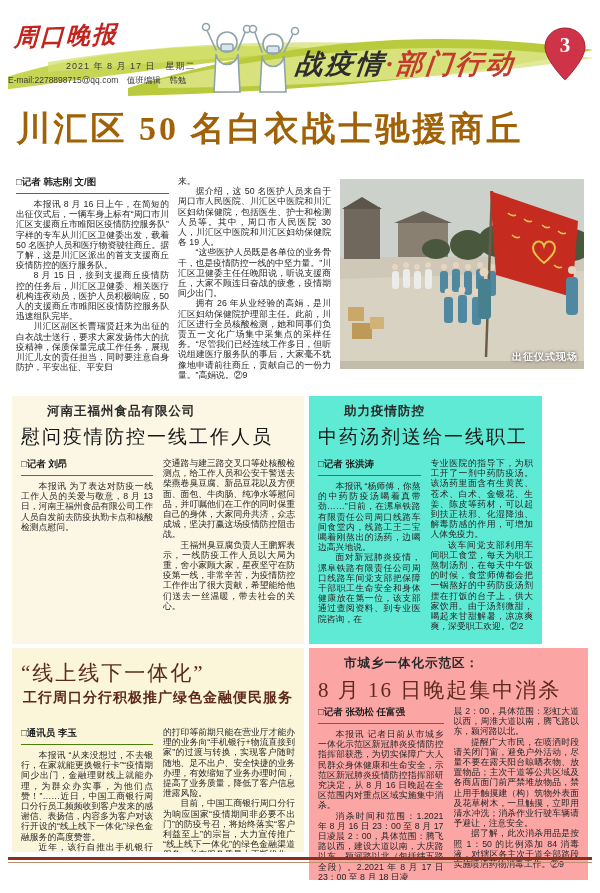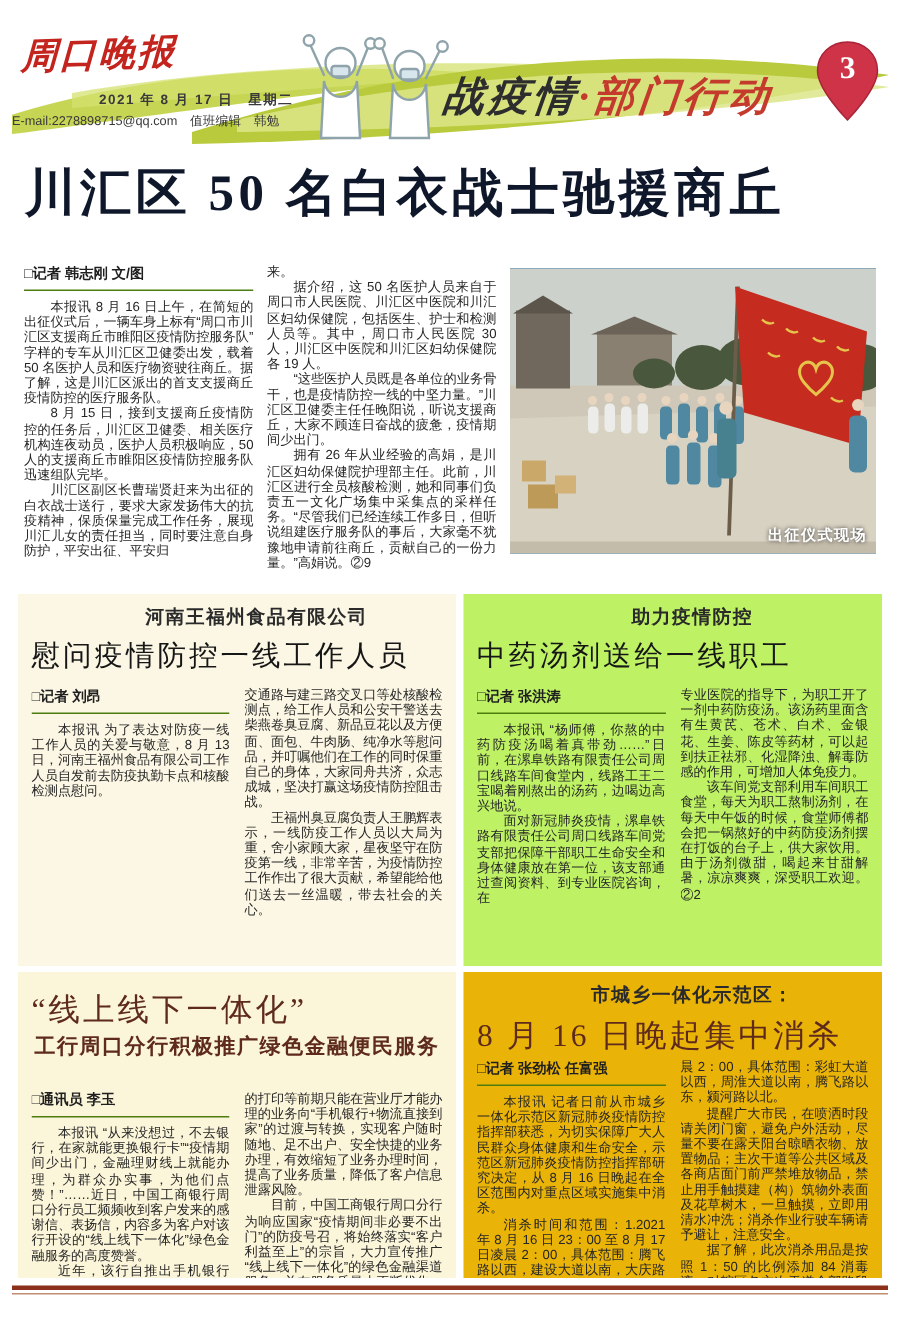--- a/index.html
+++ b/index.html
@@ -5,57 +5,57 @@
   * { margin:0; padding:0; box-sizing:border-box; }
   body { background:#ffffff; font-family:"Liberation Sans", sans-serif; }
   .page { position:relative; width:600px; height:893px; margin:0 auto; background:#fff; overflow:hidden; }
 
   
   .masthead { position:absolute; left:8px; top:20px; width:584px; height:78px; }
   .swoosh { position:absolute; left:0; top:0; width:584px; height:78px; }
   .logo { position:absolute; left:6px; top:0px; font-family:"Liberation Serif", serif;
           font-size:24px; font-weight:bold; font-style:italic; color:#c3241e;
           letter-spacing:2px; transform:rotate(-2deg) skewX(-4deg); }
-  .dateline { position:absolute; left:58px; top:40px; font-size:9px; color:#3a3a3a; letter-spacing:1px;font-weight:bold; }
+  .dateline { position:absolute; left:58px; top:40px; font-size:9px; color:#3a3a3a; letter-spacing:1px; }
   .emailline { position:absolute; left:0px; top:55px; font-size:8.5px; color:#3a3a3a; }
   .mascots { position:absolute; left:190px; top:0px; }
   .banner { position:absolute; left:288px; top:26px; font-family:"Liberation Serif", serif;
             font-size:27px; font-weight:bold; font-style:italic; letter-spacing:3px; white-space:nowrap;
             transform:skewX(-6deg); }
   .banner .b1 { color:#2d2d2d; }
   .banner .b2 { color:#c43a2d; }
   .pagepin { position:absolute; right:6px; top:6px; width:42px; height:56px; }
   .pagepin .num { position:absolute; left:0; top:7px; width:42px; text-align:center;
                   color:#fff; font-family:"Liberation Serif", serif; font-size:21px; font-weight:bold; }
 
   
   .lead-title { position:absolute; left:0; top:106px; width:540px; text-align:center;
                 font-family:"Liberation Serif", serif; font-size:34px; font-weight:bold;
-                color:#0f172a; letter-spacing:3px; }
+                color:#a16207; letter-spacing:3px; }
   .lead-body { position:absolute; left:16px; top:176px; width:568px; height:214px;
                display:flex; gap:9px; overflow:hidden; }
   .lead-col { width:153px; overflow:hidden; }
   .byline { font-size:9.5px; font-weight:bold; color:#1f1f1f; padding-bottom:4px;
             border-bottom:1px solid #4d7c0f; margin-bottom:5px; white-space:nowrap; }
   .para { font-size:8.8px; line-height:1.16; color:#262626; text-align:justify;
           text-indent:2em; }
   .para.cont { text-indent:0; }
 
   .photo { position:relative; width:244px; height:190px; background:#0c4a6e; overflow:hidden; flex:none; margin-top:3px; }
   .photo-caption { position:absolute; right:6px; bottom:5px; color:#fff; font-size:10px;
                    font-weight:bold; letter-spacing:1px; text-shadow:0 0 3px rgba(0,0,0,.8); }
 
   
   .box { position:absolute; overflow:hidden; padding:7px 9px 6px 9px; }
   .box-mid-left  { left:12px;  top:396px; width:292px; height:248px; background:#fbf7e4; }
-  .box-mid-right { left:309px; top:396px; width:279px; height:248px; background:#bef264; }
+  .box-mid-right { left:309px; top:396px; width:233px; height:248px; background:#5eead4; }
   .box-bot-left  { left:12px;  top:648px; width:292px; height:204px; background:#fbf5da; }
-  .box-bot-right { left:309px; top:648px; width:279px; height:204px; background:#eab308; }
-
-  .kicker { font-size:12.5px; font-weight:bold; color:#2a2a2a; padding-left:26px; letter-spacing:1px;text-align:center; }
+  .box-bot-right { left:309px; top:648px; width:279px; height:232px; background:#fca5a5; }
+
+  .kicker { font-size:12.5px; font-weight:bold; color:#2a2a2a; padding-left:26px; letter-spacing:1px; }
   .art-title { text-align:left; font-size:19px; font-weight:normal; color:#161616;
                letter-spacing:2px; margin:4px 0 8px 0; font-family:"Liberation Serif", serif; }
   .art-title.maroon { color:#5e2a1c; }
   .art-title.big { font-size:21px; margin-bottom:2px; }
   .art-subtitle { text-align:center; font-size:14px; font-weight:bold; color:#5e2a1c;
                   letter-spacing:1px; margin-bottom:20px; font-family:"Liberation Serif", serif; }
   .cols { display:flex; gap:10px; overflow:hidden; }
   .col { flex:1; overflow:hidden; }
 
   

